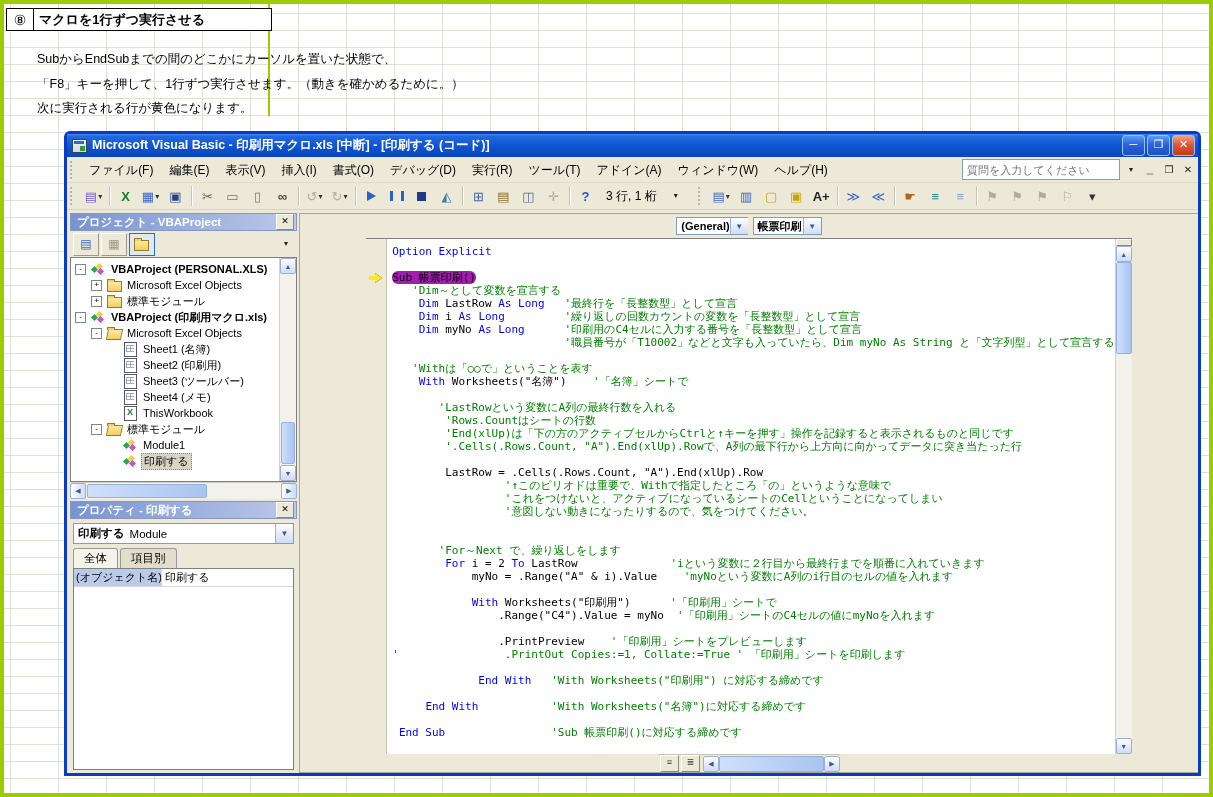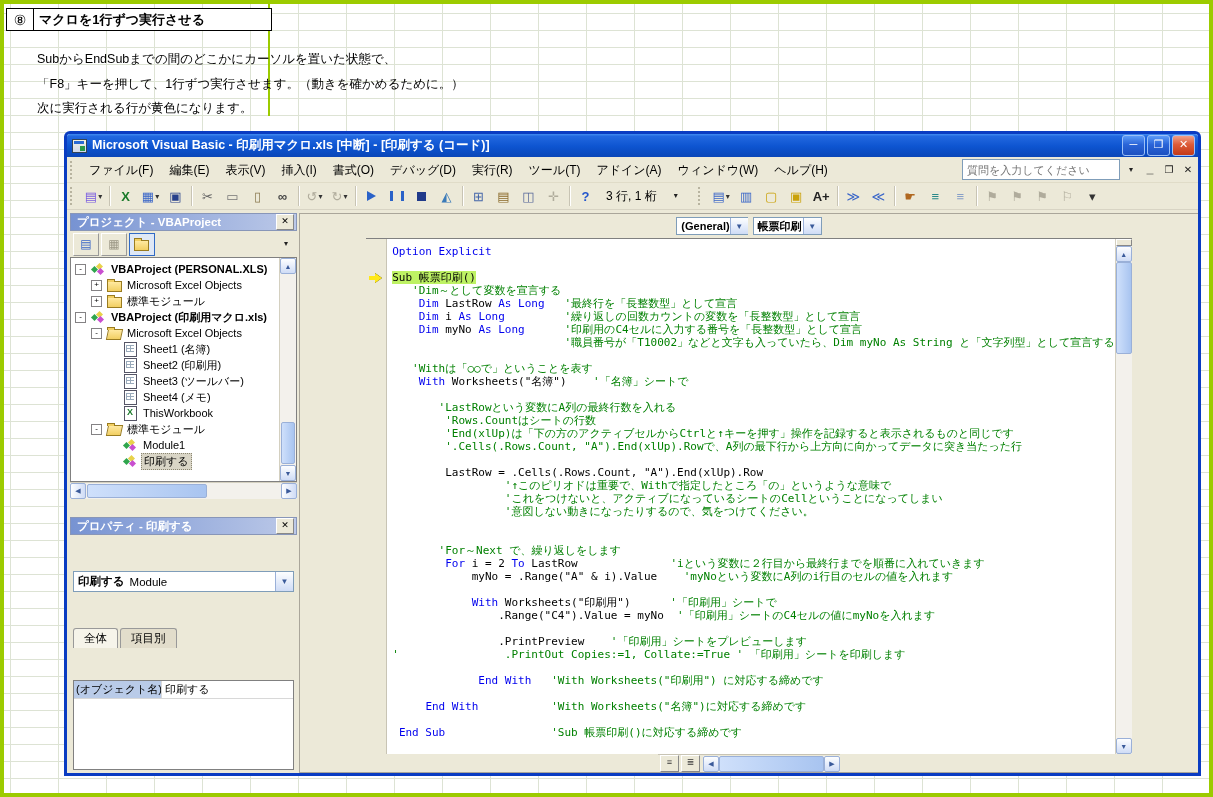--- a/index.html
+++ b/index.html
@@ -106,21 +106,21 @@
   .sb-h{height:16px;display:flex;background:#f3f1ec;border-top:1px solid #d4d0c0;flex:none;}
   .sbtn{width:16px;height:16px;flex:none;border:1px solid #9ab0d8;border-radius:2px;box-sizing:border-box;
     background:linear-gradient(180deg,#fdfeff,#cfdcf6);color:#3a5a9a;font-size:7px;
     display:flex;align-items:center;justify-content:center;}
   .sb-h .sbtn{background:linear-gradient(90deg,#fdfeff,#cfdcf6);}
   .sthumb{border:1px solid #9ab0d8;border-radius:2px;background:linear-gradient(90deg,#cfe0fb,#a8c4f0);box-sizing:border-box;}
   .sb-v .sthumb{width:14px;margin:1px;}
   .sb-h .sthumb{height:14px;margin:1px;}
   .sb-fill{flex:1;}
   
-  #prop-pane{flex:1;display:flex;flex-direction:column;margin-top:18px;min-height:0;gap:32px;}
+  #prop-pane{flex:1;display:flex;flex-direction:column;margin-top:2px;min-height:0;}
   #prop-combo{margin:4px 3px 2px 3px;height:19px;border:1px solid #7f9db9;background:#fff;
     display:flex;align-items:center;font-size:11.5px;padding-left:4px;}
   #prop-combo .cname{font-weight:bold;}
   .combo-dd{margin-left:auto;width:17px;height:100%;border-left:1px solid #9ab0d8;
     background:linear-gradient(180deg,#fdfeff,#cfdcf6);display:flex;align-items:center;justify-content:center;
     font-size:8px;color:#3a5a9a;flex:none;}
   #prop-tabs{display:flex;padding:2px 3px 0 3px;}
   .tab{font-size:11.5px;padding:2px 10px;border:1px solid #999;border-bottom:none;
     background:#e2ddcb;margin-right:2px;border-radius:3px 3px 0 0;}
   .tab.active{background:#f6f4ea;position:relative;top:0;font-weight:normal;}
@@ -139,21 +139,21 @@
   #code-body{flex:1;display:flex;min-height:0;border-top:1px solid #808080;}
   #code-margin{width:20px;background:#ece9d8;border-right:1px solid #c8c4b4;position:relative;flex:none;}
   #exec-arrow{position:absolute;left:3px;width:14px;height:13px;filter:drop-shadow(0 0 0.6px #000);display:flex;align-items:center;}
   #exec-arrow .r{width:6px;height:4px;background:#ffe81a;}
   #exec-arrow .t{width:0;height:0;border-left:7px solid #ffe81a;border-top:5px solid transparent;border-bottom:5px solid transparent;}
   #code-view{flex:1;background:#fff;overflow:hidden;padding:6px 0 0 5px;position:relative;}
   .cline{height:13px;line-height:13px;white-space:pre;font-family:"DejaVu Sans Mono",monospace;font-size:11px;}
   .ck{color:#0000ee;}
   .cc{color:#008000;}
   .cn{color:#000;}
-  .hl{background:#bef264;color:#000;}
+  .hl{background:#a21caf;color:#000;border-radius:6px;}
   #code-vsb{width:16px;display:flex;flex-direction:column;background:#f3f1ec;border-left:1px solid #d4d0c0;flex:none;}
   .splitbox{height:7px;background:#ece9d8;border:1px solid #fff;border-right-color:#888;border-bottom-color:#888;box-sizing:border-box;}
   #code-bottom{height:17px;display:flex;align-items:center;background:#ece9d8;border-top:1px solid #c8c4b4;}
   .viewbtn{width:17px;height:15px;margin-left:2px;background:#ece9d8;border:1px solid #fff;
     border-right-color:#888;border-bottom-color:#888;font-size:9px;line-height:13px;text-align:center;color:#333;}
   #code-hsb{flex:1;height:16px;display:flex;background:#f3f1ec;margin-left:3px;}
 </style>
 </head>
 <body>
 

